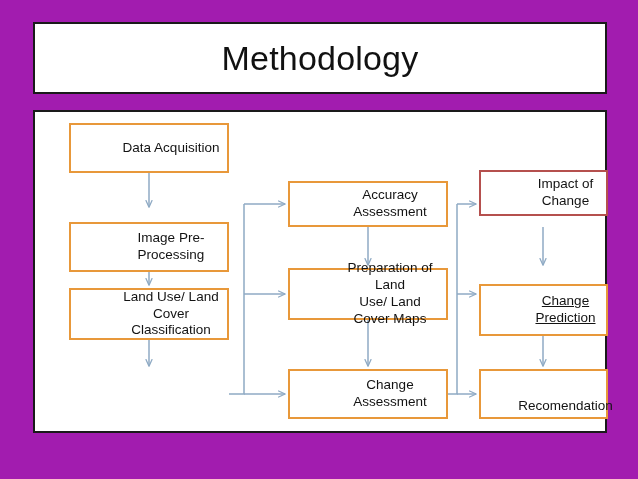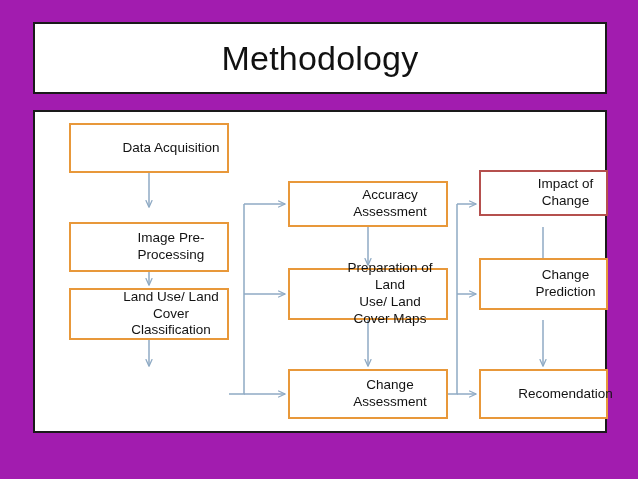--- a/index.html
+++ b/index.html
@@ -157,22 +157,22 @@
   </div>
 
   <div class="node" style="left:288px; top:369px; width:160px; height:50px;">
     <span class="label">Change Assessment</span>
   </div>
 
   <div class="node accent-red" style="left:479px; top:170px; width:129px; height:46px;">
     <span class="label">Impact of Change</span>
   </div>
 
-  <div class="node" style="left:479px; top:258px; width:129px; height:52px;">
+  <div class="node" style="left:479px; top:284px; width:129px; height:52px;text-decoration:underline;">
     <span class="label">Change
 Prediction</span>
   </div>
 
-  <div class="node" style="left:479px; top:369px; width:129px; height:50px;">
+  <div class="node" style="left:479px; top:369px; width:129px; height:50px;align-items:flex-end;">
     <span class="label">Recomendation</span>
   </div>
 
 </div>
 
 </body></html>

